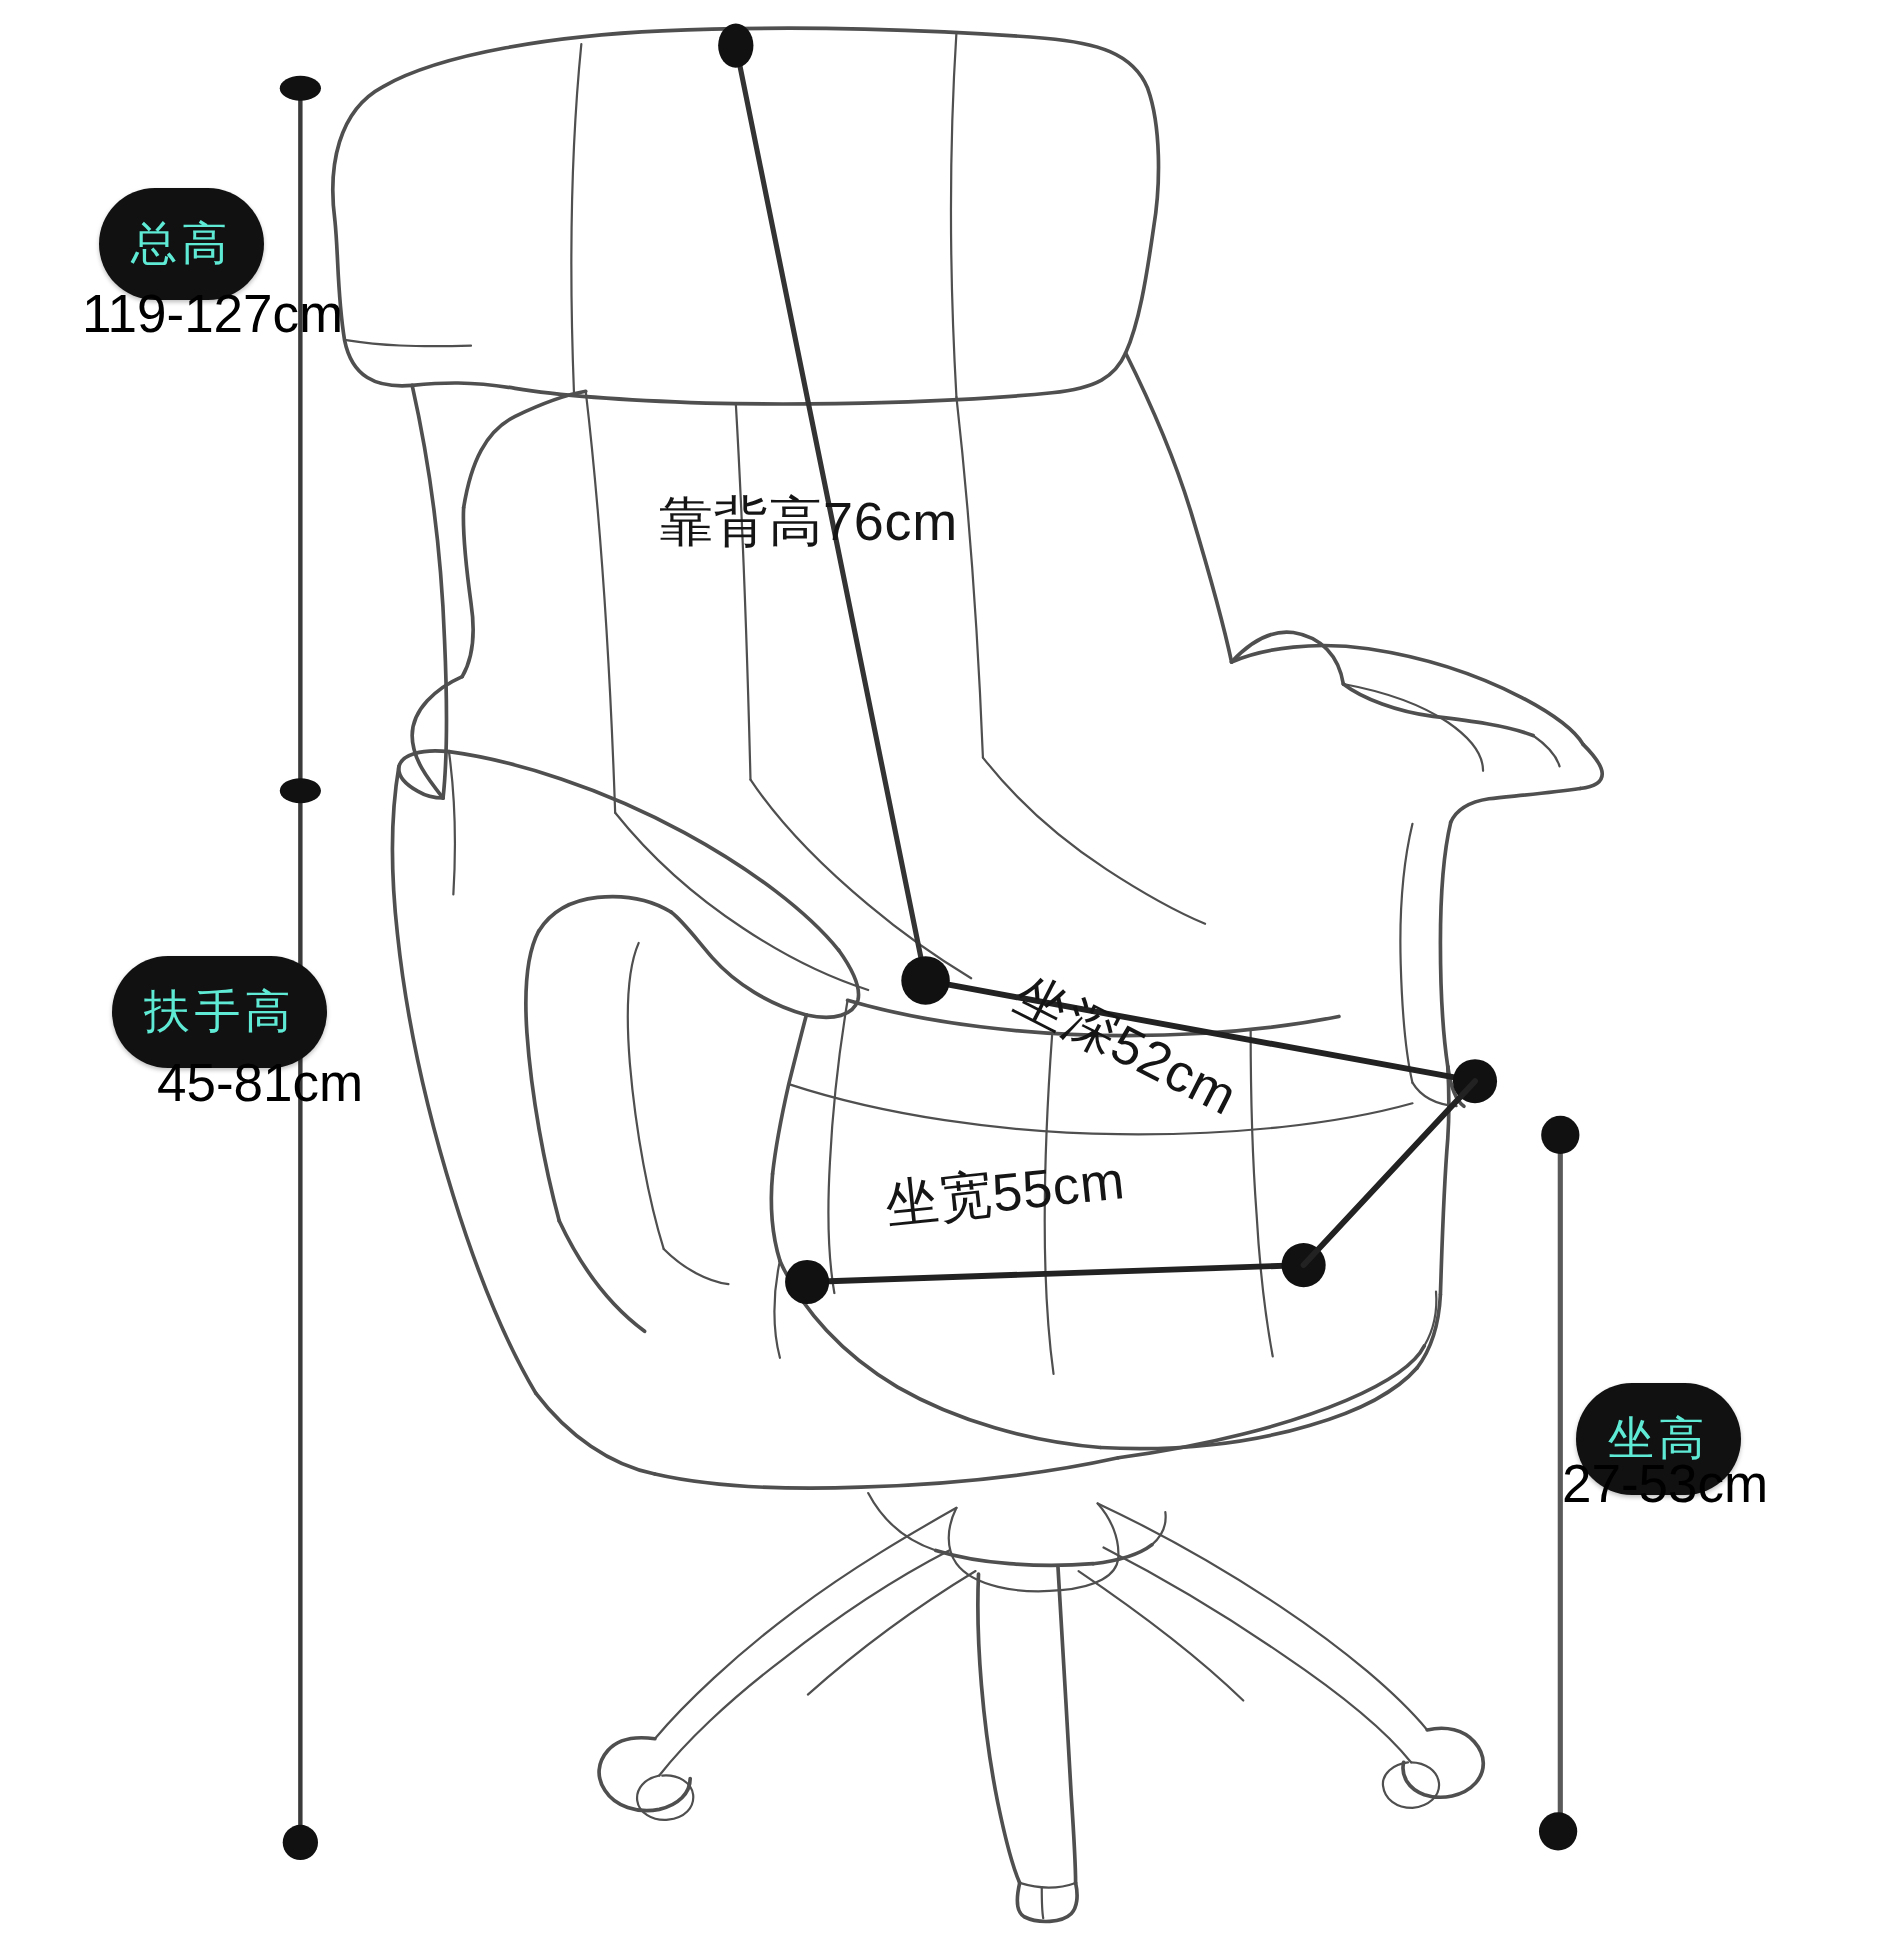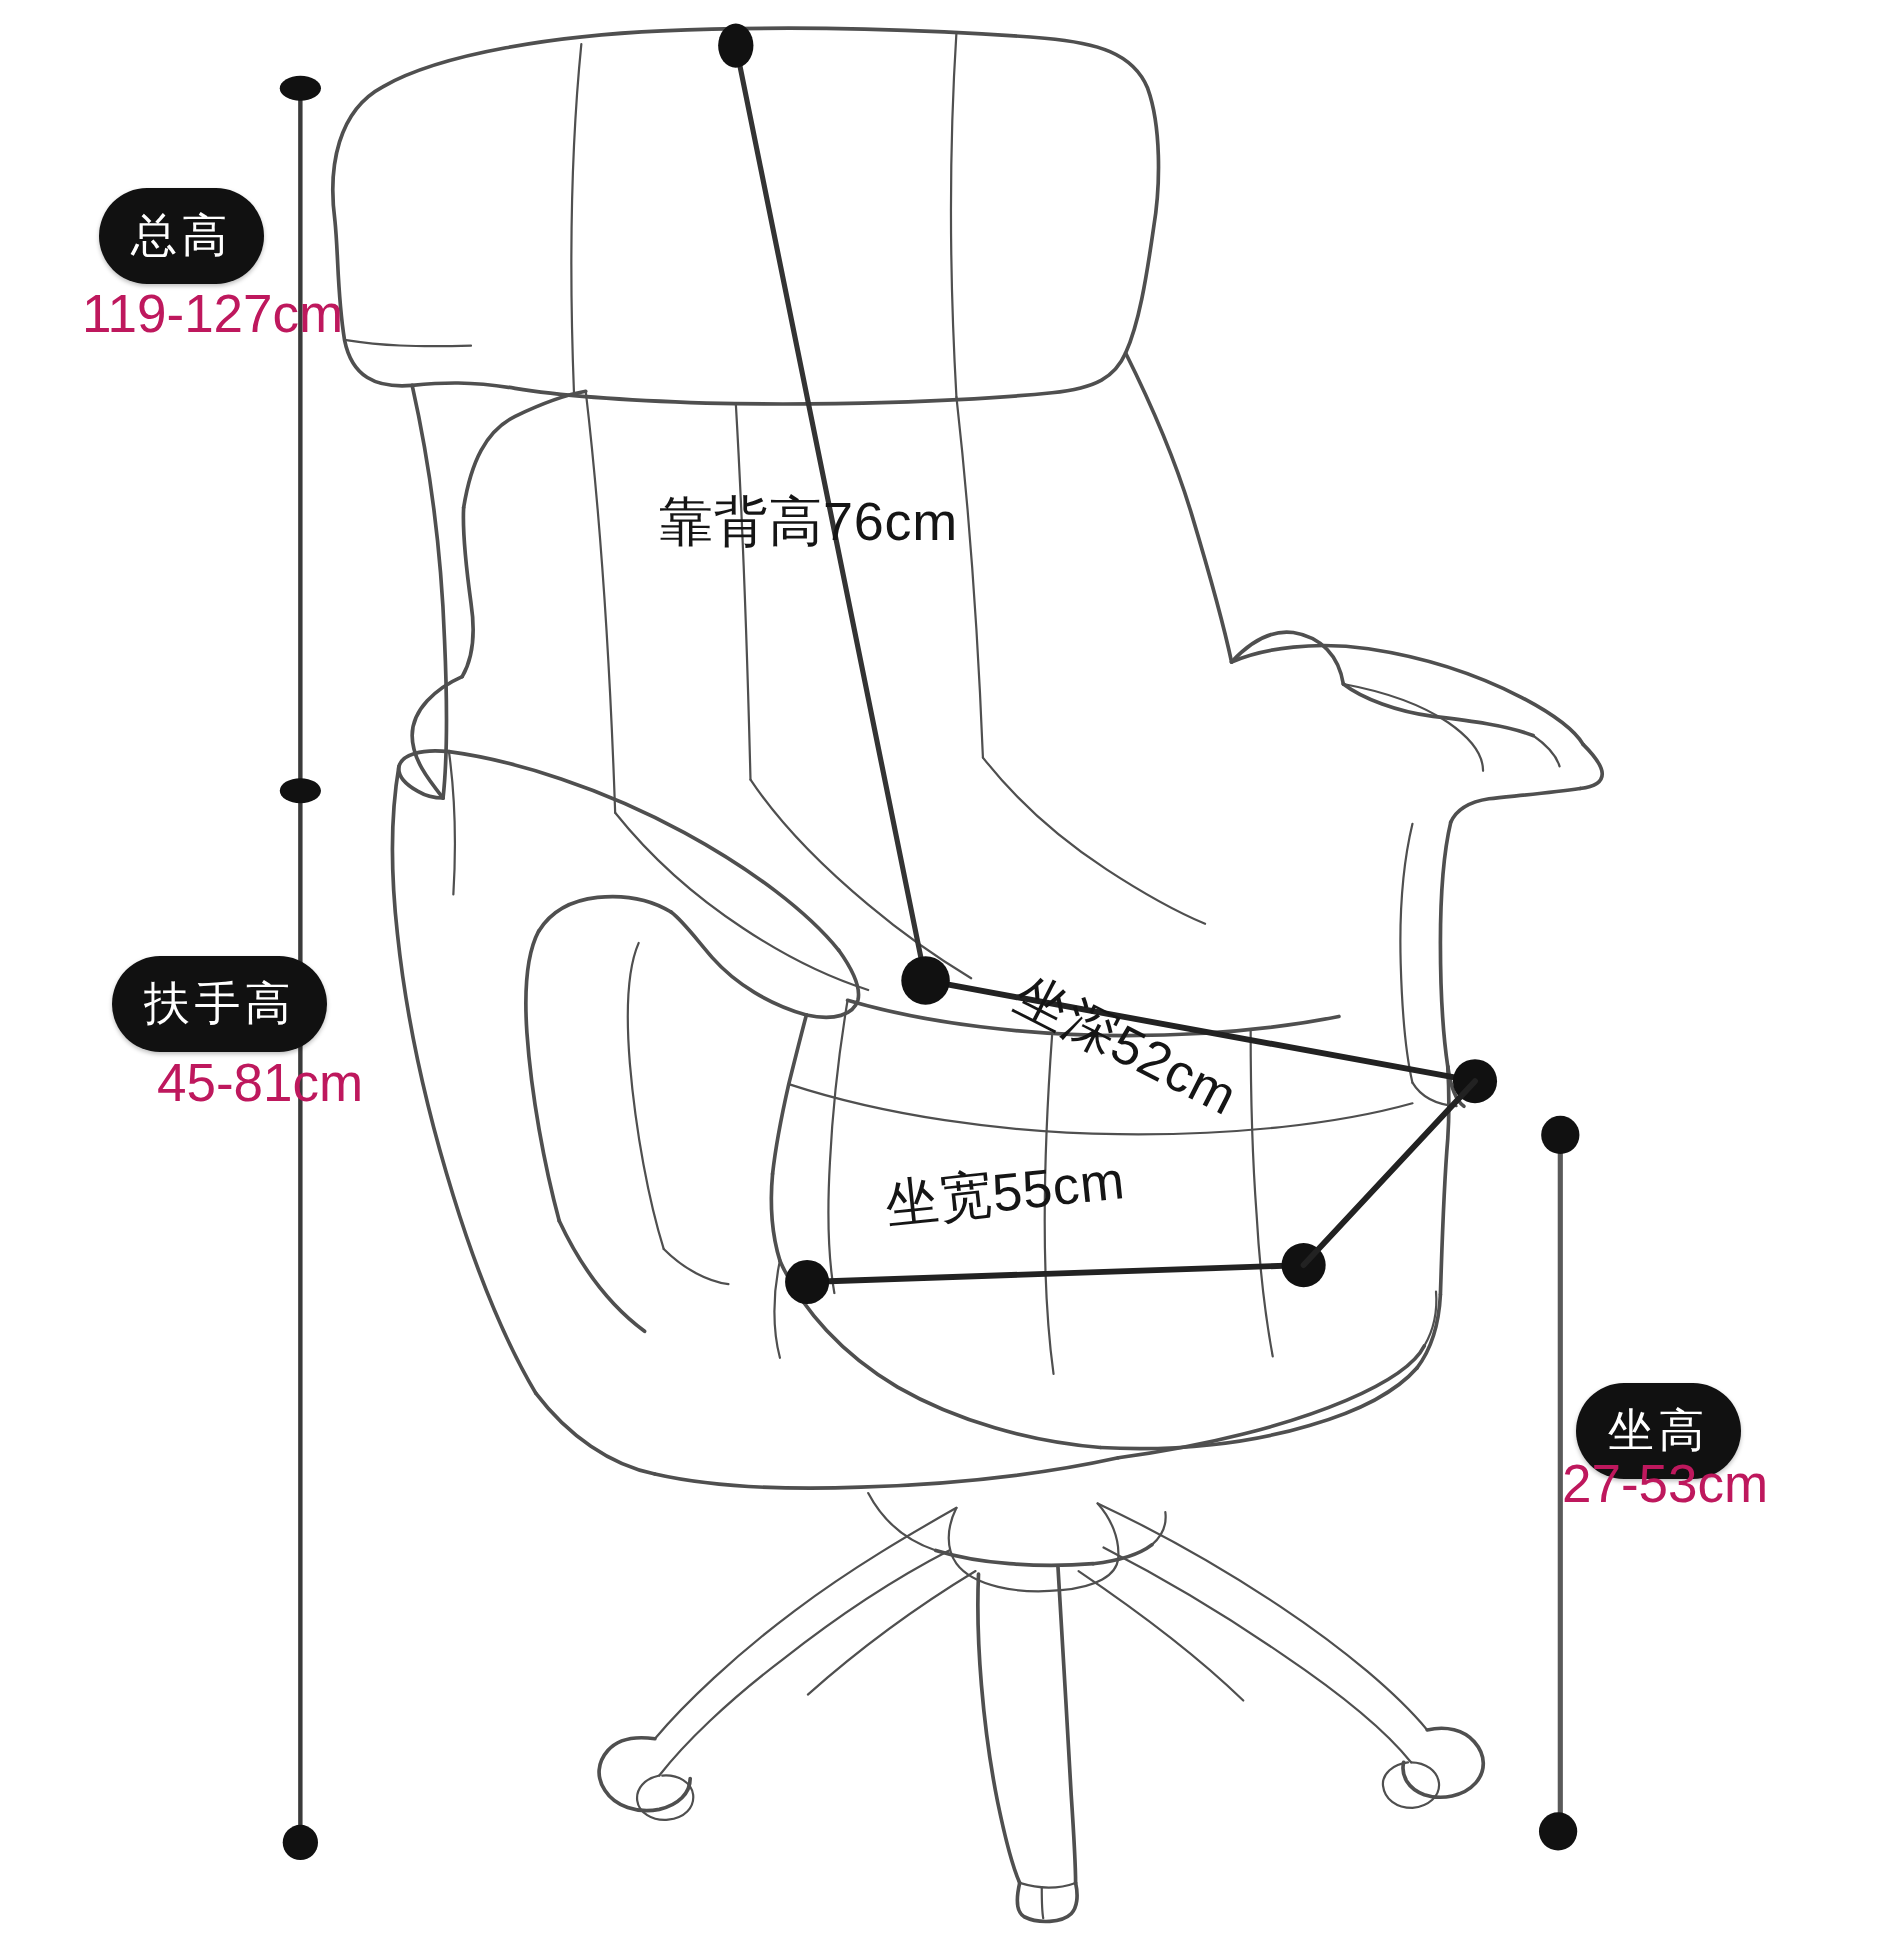--- a/index.html
+++ b/index.html
@@ -25,32 +25,32 @@
     height: 1955px;
   }
 
   
   .dim-badge {
     position: absolute;
     display: flex;
     align-items: center;
     justify-content: center;
     background: #111111;
-    color: #ffffff;
+    color: #5eead4;
     border-radius: 7356px;
     font-size: 46px;
     letter-spacing: 4.4px;
     font-weight: 500;
-    padding: 17px 32px;
+    padding: 25px 32px;
     white-space: nowrap;
     box-shadow: 0 2.2px 4.4px rgba(0,0,0,0.25);
   }
   .dim-value {
     position: absolute;
-    color: #be185d;
+    color: #000000;
     font-size: 53px;
     white-space: nowrap;
     letter-spacing: 0px;
   }
 
   
   #badge-total   { left: 99px;  top: 188px; }
   #value-total   { left: 82px;  top: 283px; }
 
   #badge-arm     { left: 112px;  top: 956px; }

